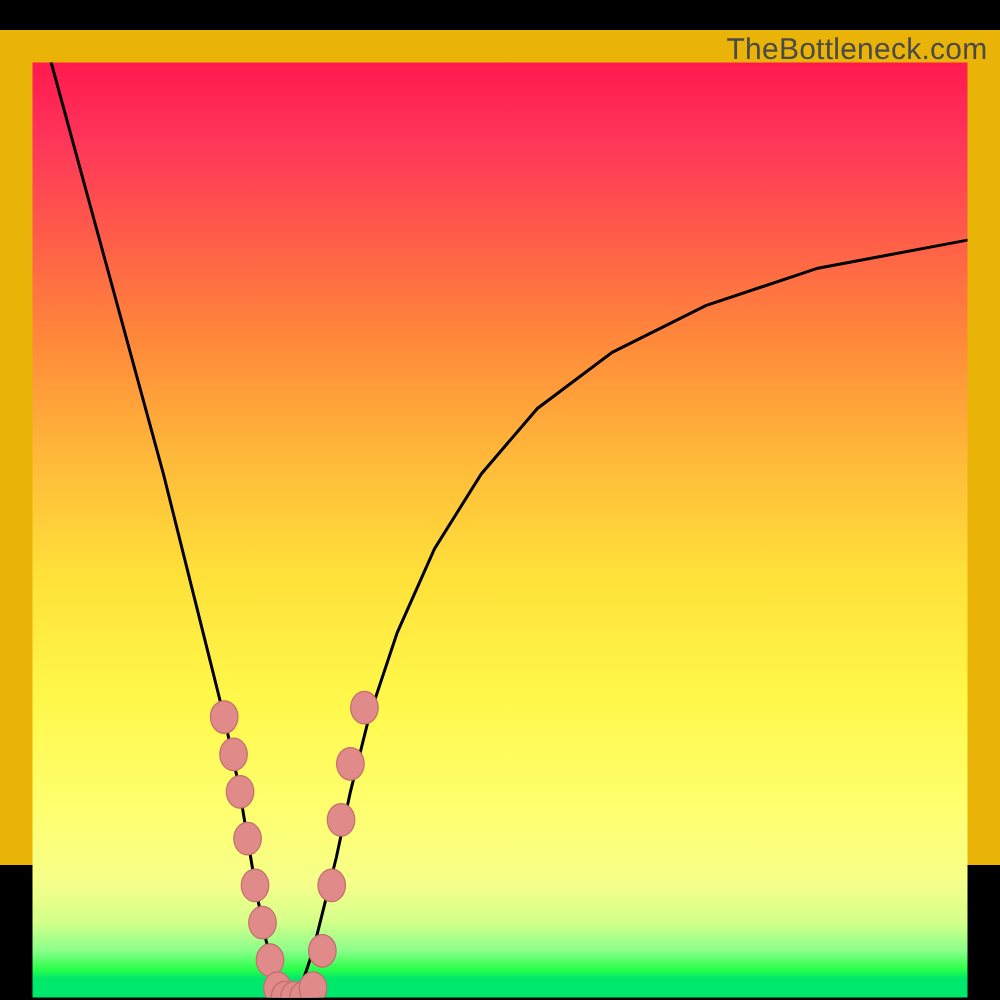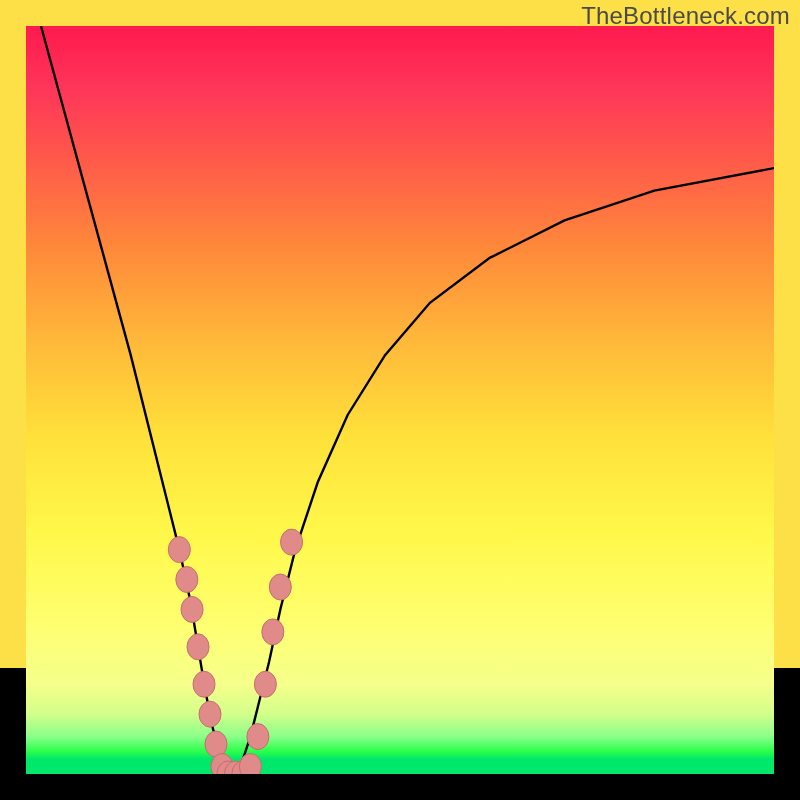--- a/index.html
+++ b/index.html
@@ -8,21 +8,22 @@
     width: 800px;
     height: 800px;
     overflow: hidden;
     background: #000;
     font-family: Arial, Helvetica, sans-serif;
   }
   .frame {
     position: relative;
     width: 800px;
     height: 668px;
-    background: #fde047;
+    background: #eab308;
+    margin-top: 24px;
   }
   .plot-area {
     position: absolute;
     left: 26px;
     top: 26px;
     width: 748px;
     height: 748px;
     
     background: linear-gradient(
       to bottom,

